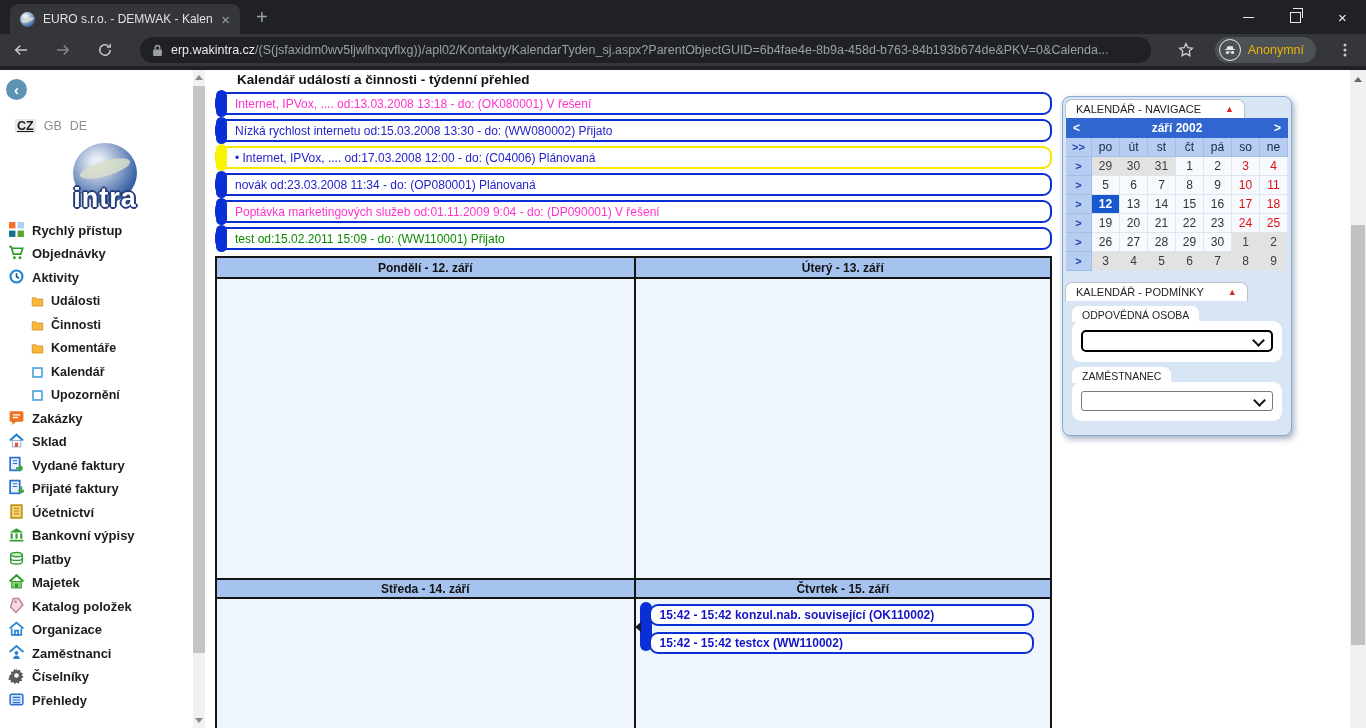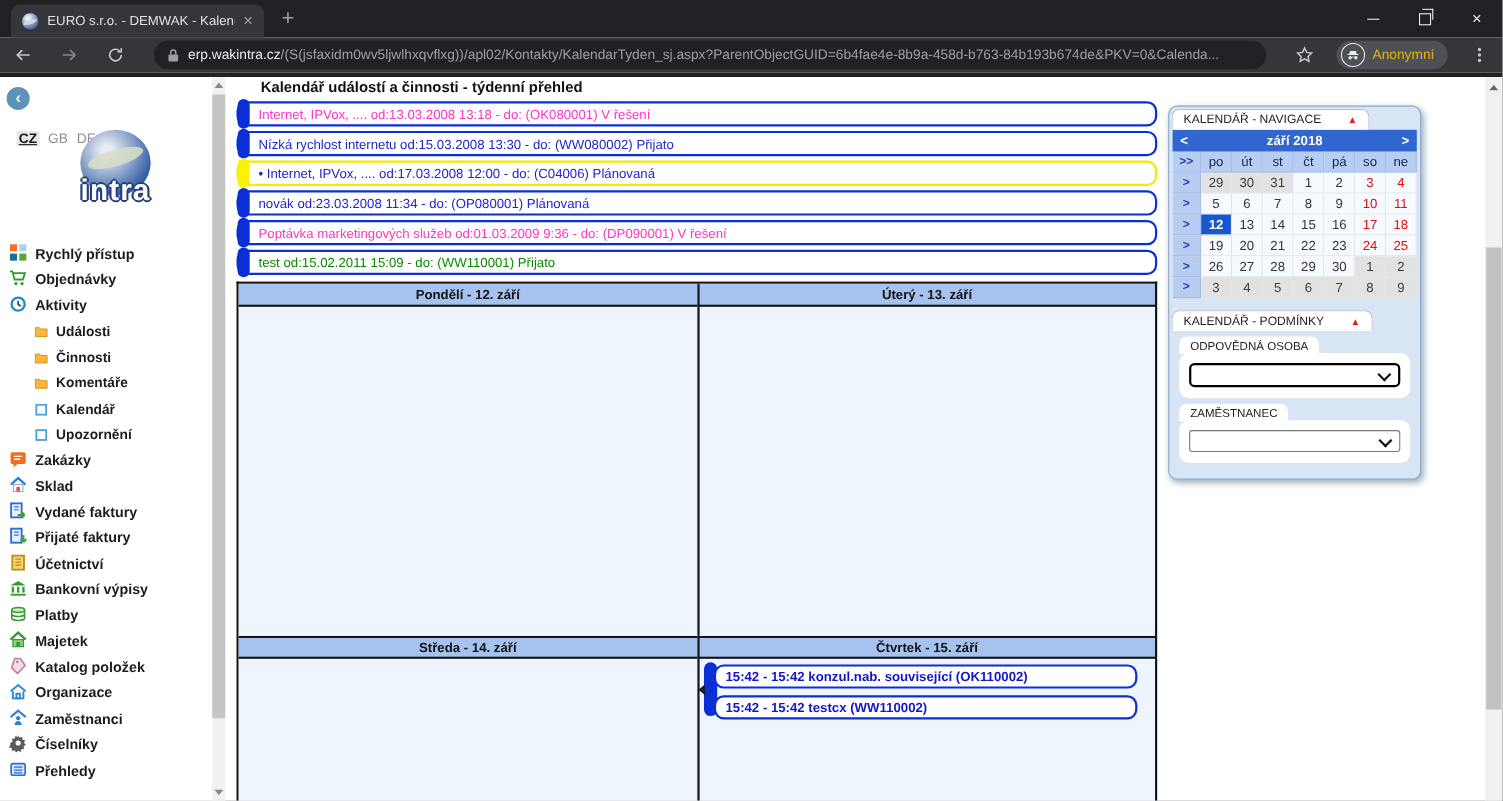--- a/index.html
+++ b/index.html
@@ -33,21 +33,21 @@
   .chrome-strip{position:absolute;top:66px;left:0;right:0;height:4px;background:#202124;}
 
   
   .page{position:absolute;top:70px;left:0;right:0;bottom:0;background:#fff;}
 
   
   .sidebar{position:absolute;left:0;top:0;width:205px;bottom:0;background:#fff;overflow:hidden;}
   .collapse-btn{position:absolute;left:6px;top:9px;width:21px;height:21px;border-radius:50%;background:#5d93b5;color:#fff;display:flex;align-items:center;justify-content:center;font-size:15px;font-weight:bold;line-height:1;}
   .langs{position:absolute;left:15px;top:49px;font-size:12.5px;color:#8d8d8d;display:flex;gap:8px;}
   .lang.active{color:#1a1a1a;font-weight:bold;text-decoration:underline;background:#e9e9e9;padding:0 2px;}
-  .logo{position:absolute;left:50px;top:48px;width:110px;text-align:center;}
+  .logo{position:absolute;left:50px;top:73px;width:110px;text-align:center;}
   .globe{width:64px;height:60px;margin:0 auto;border-radius:50%;background:radial-gradient(circle at 38% 32%,#e8eef7 8%,#a8b9d6 32%,#3c66a8 70%,#1d3a70 100%);position:relative;overflow:hidden;}
   .globe::after{content:"";position:absolute;left:6px;top:18px;width:52px;height:15px;background:#d8dec9;opacity:.85;border-radius:50%;transform:rotate(-16deg);}
   .logo-text{margin-top:-20px;position:relative;font-size:27px;font-weight:bold;color:#fff;letter-spacing:1px;
     text-shadow:-2px 0 #27407c,2px 0 #27407c,0 -2px #27407c,0 2px #27407c,-1px -1px #27407c,1px 1px #27407c,-1px 1px #27407c,1px -1px #27407c;}
   .menu{position:absolute;left:0;top:144px;right:13px;}
   .menu-item{display:flex;align-items:flex-end;height:23.5px;padding-left:8px;gap:7px;font-weight:bold;font-size:13px;color:#1c1c1c;cursor:default;}
   .menu-item.sub{padding-left:31px;font-size:12.5px;}
   .menu-item .icon{width:17px;height:17px;flex:none;display:flex;}
   .menu-item.sub .icon{width:13px;height:13px;}
   .menu-item .icon svg{width:100%;height:100%;}
@@ -415,21 +415,21 @@
           <div class="event-row yellow">
             <span class="event-capsule"></span>
             <span style="color: rgb(35, 35, 204);">• Internet, IPVox, .... od:17.03.2008 12:00 - do: (C04006) Plánovaná</span>
           </div>
           <div class="event-row">
             <span class="event-capsule"></span>
             <span style="color: rgb(35, 35, 204);">novák od:23.03.2008 11:34 - do: (OP080001) Plánovaná</span>
           </div>
           <div class="event-row">
             <span class="event-capsule"></span>
-            <span style="color: rgb(255, 51, 204);">Poptávka marketingových služeb od:01.03.2009 9:36 - do: (DP090001) V řešení</span>
+            <span style="color: rgb(255, 51, 204);">Poptávka marketingových služeb od:01.11.2009 9:04 - do: (DP090001) V řešení</span>
           </div>
           <div class="event-row">
             <span class="event-capsule"></span>
             <span style="color: rgb(11, 138, 0);">test od:15.02.2011 15:09 - do: (WW110001) Přijato</span>
           </div>
         </div>
 
       <div class="week-grid">
         <div class="ghdr">Pondělí - 12. září</div>
         <div class="ghdr colR">Úterý - 13. září</div>
@@ -451,21 +451,21 @@
       </div>
 
       <div class="side-panel">
         <div class="panel-tab">
           <span>KALENDÁŘ - NAVIGACE</span>
           <span class="tri">▲</span>
         </div>
         <div class="cal">
           <div class="cal-month">
             <span>&lt;</span>
-            <span class="lbl">září 2018</span>
+            <span class="lbl">září 2002</span>
             <span>&gt;</span>
           </div>
           <div class="cal-grid" id="cal-grid">
               <div class="cal-cell cal-wk">&gt;&gt;</div>
               <div class="cal-cell cal-hd">po</div>
               <div class="cal-cell cal-hd">út</div>
               <div class="cal-cell cal-hd">st</div>
               <div class="cal-cell cal-hd">čt</div>
               <div class="cal-cell cal-hd">pá</div>
               <div class="cal-cell cal-hd">so</div>

